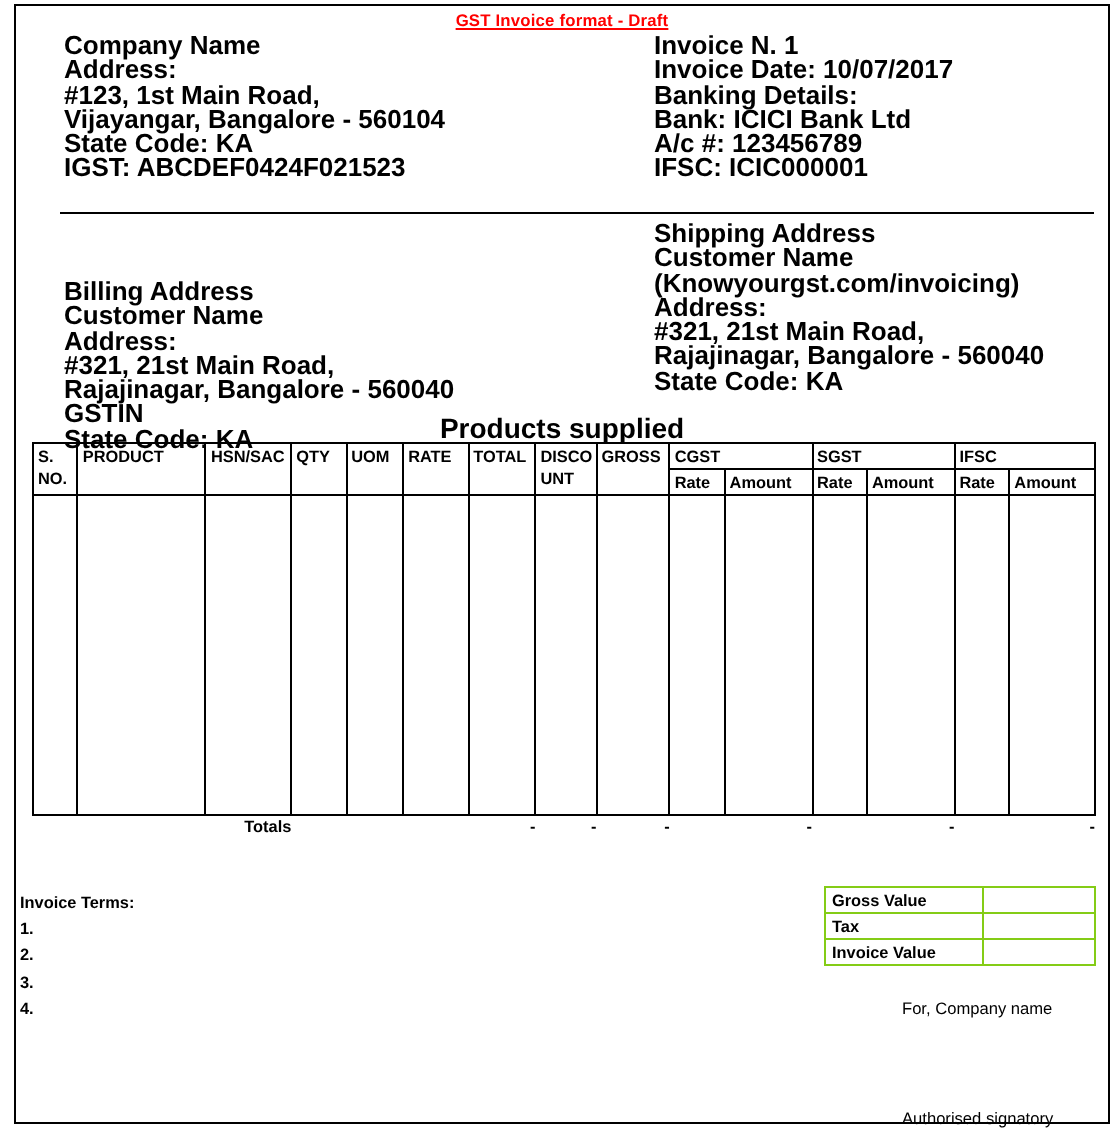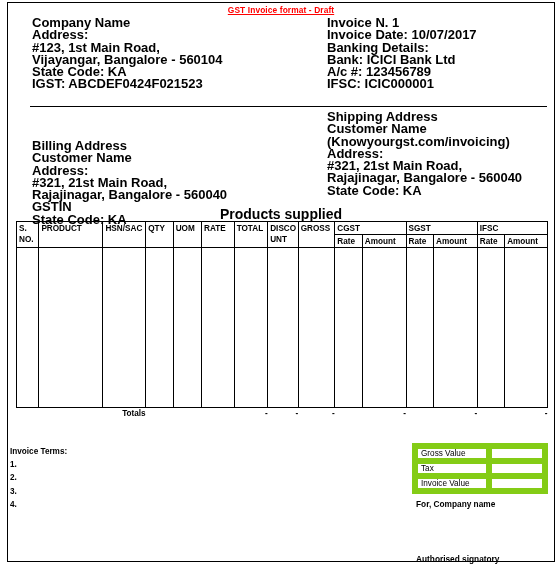--- a/index.html
+++ b/index.html
@@ -120,34 +120,35 @@
   
   #summary-table {
     position: absolute;
     left: 404px; top: 440px;
     width: 136px;
     border-collapse: collapse;
     table-layout: fixed;
     font-size: 8.2px;
   }
   #summary-table td {
-    border: 6px solid #84cc16;
+    border: 1px solid #84cc16;
     height: 13px;
-    font-weight: normal;
+    font-weight: bold;
     padding: 0 0 0 3px;
     vertical-align: middle;
   }
   #summary-table td.val { width: 56px; }
 
   
   .sign-line {
     position: absolute;
-    font-weight: bold;
+    font-weight: normal;
     font-size: 8.3px;
     white-space: nowrap;
+    margin-left: 35px;
   }
   #sign-for        { left: 408px; top: 496px; }
   #sign-authorised { left: 408px; top: 551px; }
 </style>
 </head>
 <body>
 
 <div id="invoice-frame">
 
   <div id="doc-title">GST Invoice format - Draft</div>

